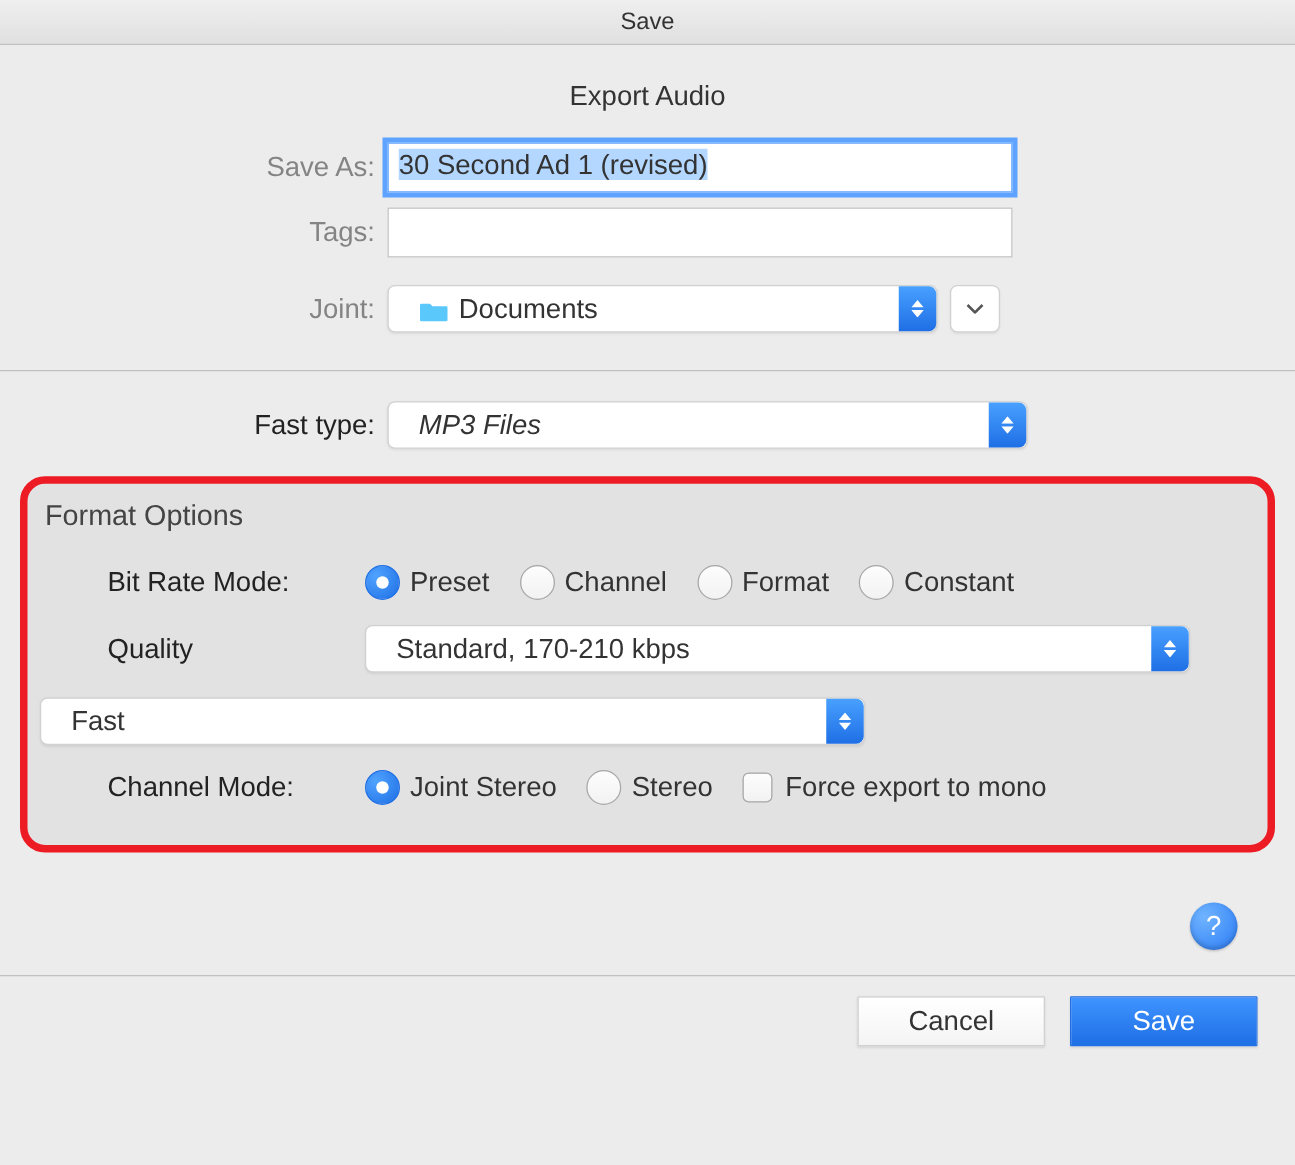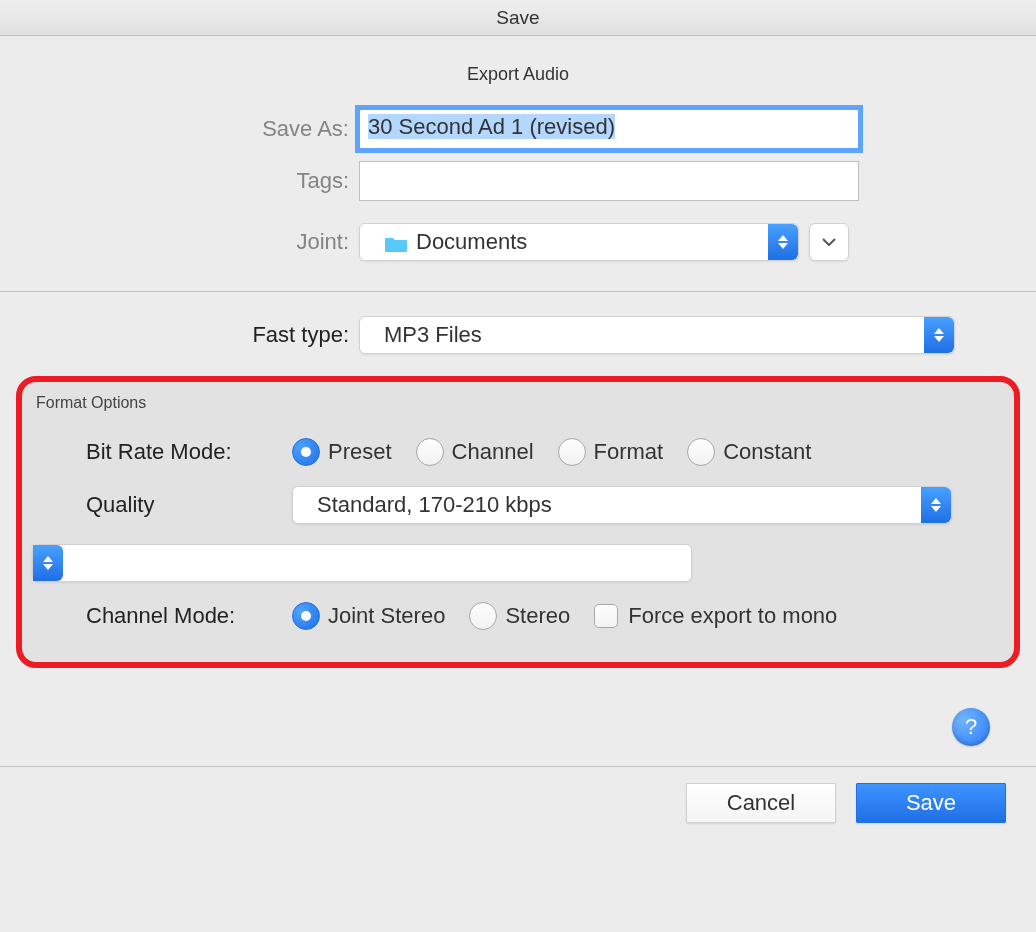--- a/index.html
+++ b/index.html
@@ -30,32 +30,32 @@
   .titlebar{
     height:36px;
     background:linear-gradient(#efefef,#e0e0e0);
     border-bottom:1px solid var(--border2);
     display:flex;align-items:center;justify-content:center;
     font-size:19px;
   }
   .subheader{
     padding:28px 0 18px 0;
     text-align:center;
-    font-size:18px;
+    font-size:22px;
   }
   .form{
     border-bottom:1px solid var(--border2);
     padding:0 0 24px 0;
   }
   .row{
     display:flex;align-items:center;
     padding:6px 0;
   }
   .label{
-    width:359px;
+    width:310px;
     text-align:right;
     padding-right:10px;
     color:var(--text-grey);
     font-size:22px;
   }
   .label-dark{
     color:#222;
   }
   .control{
     flex:0 0 500px;
@@ -120,21 +120,21 @@
     padding:18px 0 16px 0;
   }
   .format-box{
     margin:0 16px;
     border:6px solid var(--red);
     border-radius:20px;
     background:var(--panel);
     padding:8px 10px 22px 10px;
   }
   .format-header{
-    font-size:16px;
+    font-size:23px;
     padding:4px 4px 16px 4px;
     color:#444;
   }
   .format-row{
     display:flex;align-items:center;
     padding:10px 0;
   }
   .flabel{
     width:260px;
     text-align:left;
@@ -265,21 +265,21 @@
         </svg>
     </div>
   </div>
 
 </div>
 
 <div class="filetype-section">
   <div class="row">
     <div class="label label-dark">Fast type:</div>
     <div class="control">
-      <div class="select" style="width:596px;">
+      <div class="select" style="width:512px;font-style:italic;">
         <div class="val">
             <span>MP3 Files</span>
           </div>
         <div class="caps">
           <svg viewBox="0 0 10 6">
               <path fill="#fff" d="M5 0l5 6H0z"></path>
             </svg>
           <svg viewBox="0 0 10 6">
               <path fill="#fff" d="M5 6L0 0h10z"></path>
             </svg>
@@ -329,20 +329,23 @@
               <path fill="#fff" d="M5 6L0 0h10z"></path>
             </svg>
         </div>
       </div>
     </div>
   </div>
 
   <div class="format-row">
     <div class="fcontrol">
       <div class="select fselect">
+        <div class="val">
+            <span>Fast</span>
+          </div>
         <div class="caps">
           <svg viewBox="0 0 10 6">
               <path fill="#fff" d="M5 0l5 6H0z"></path>
             </svg>
           <svg viewBox="0 0 10 6">
               <path fill="#fff" d="M5 6L0 0h10z"></path>
             </svg>
         </div>
       </div>
     </div>

